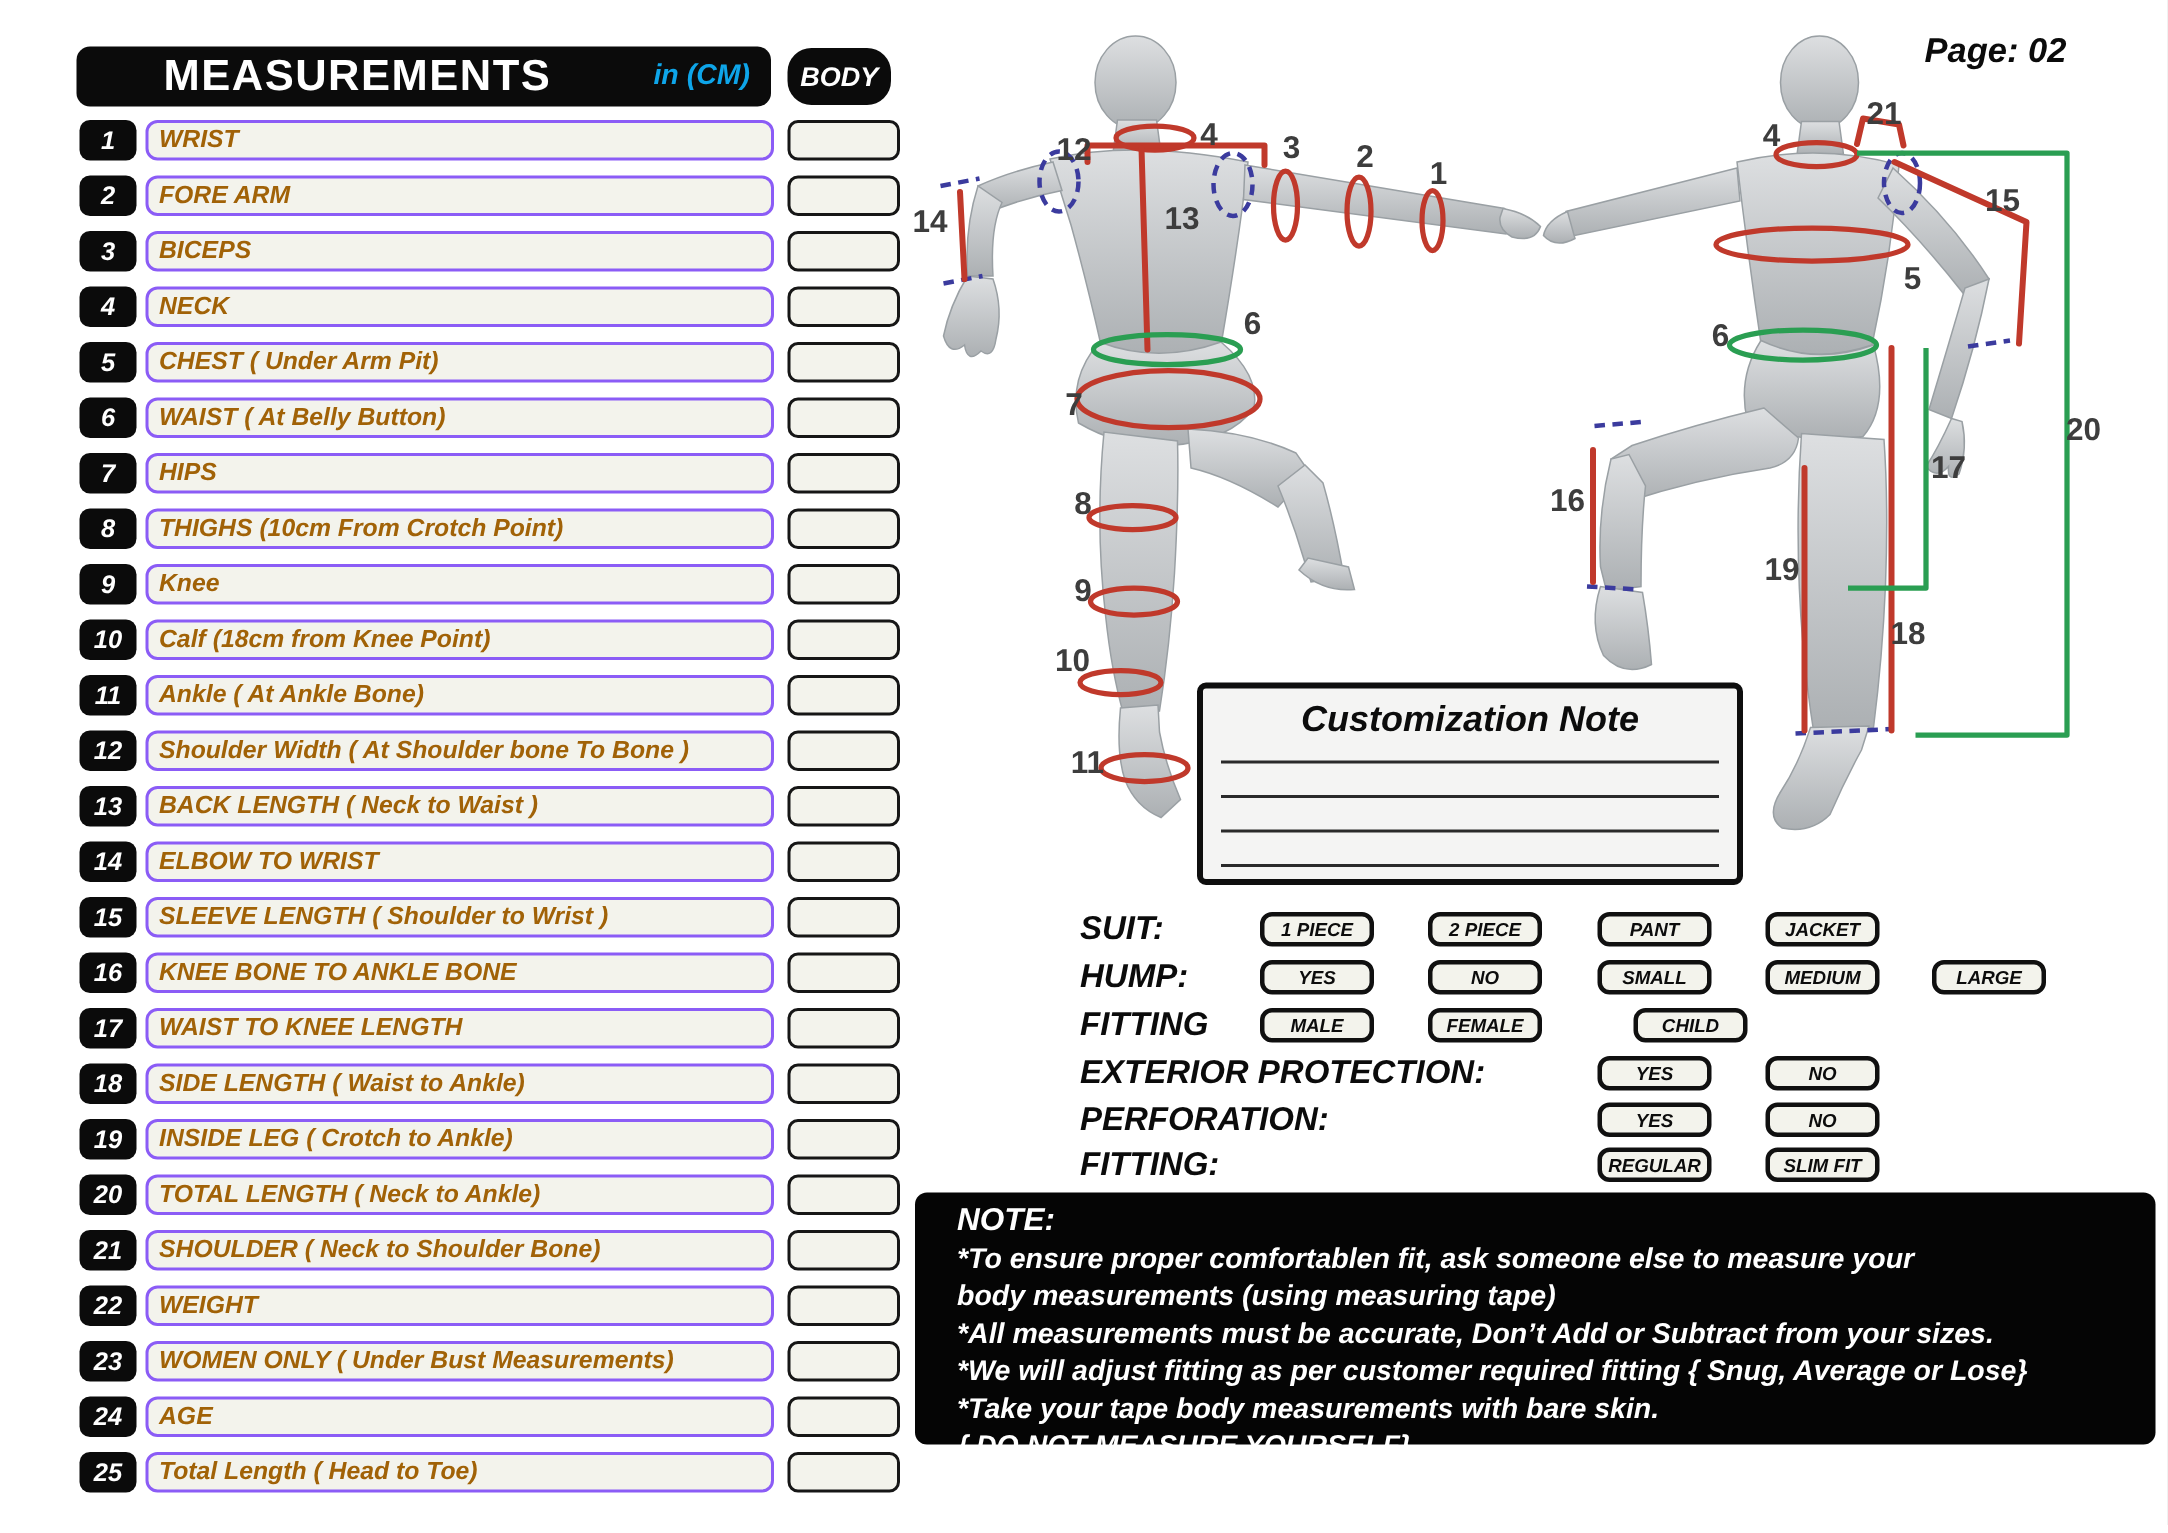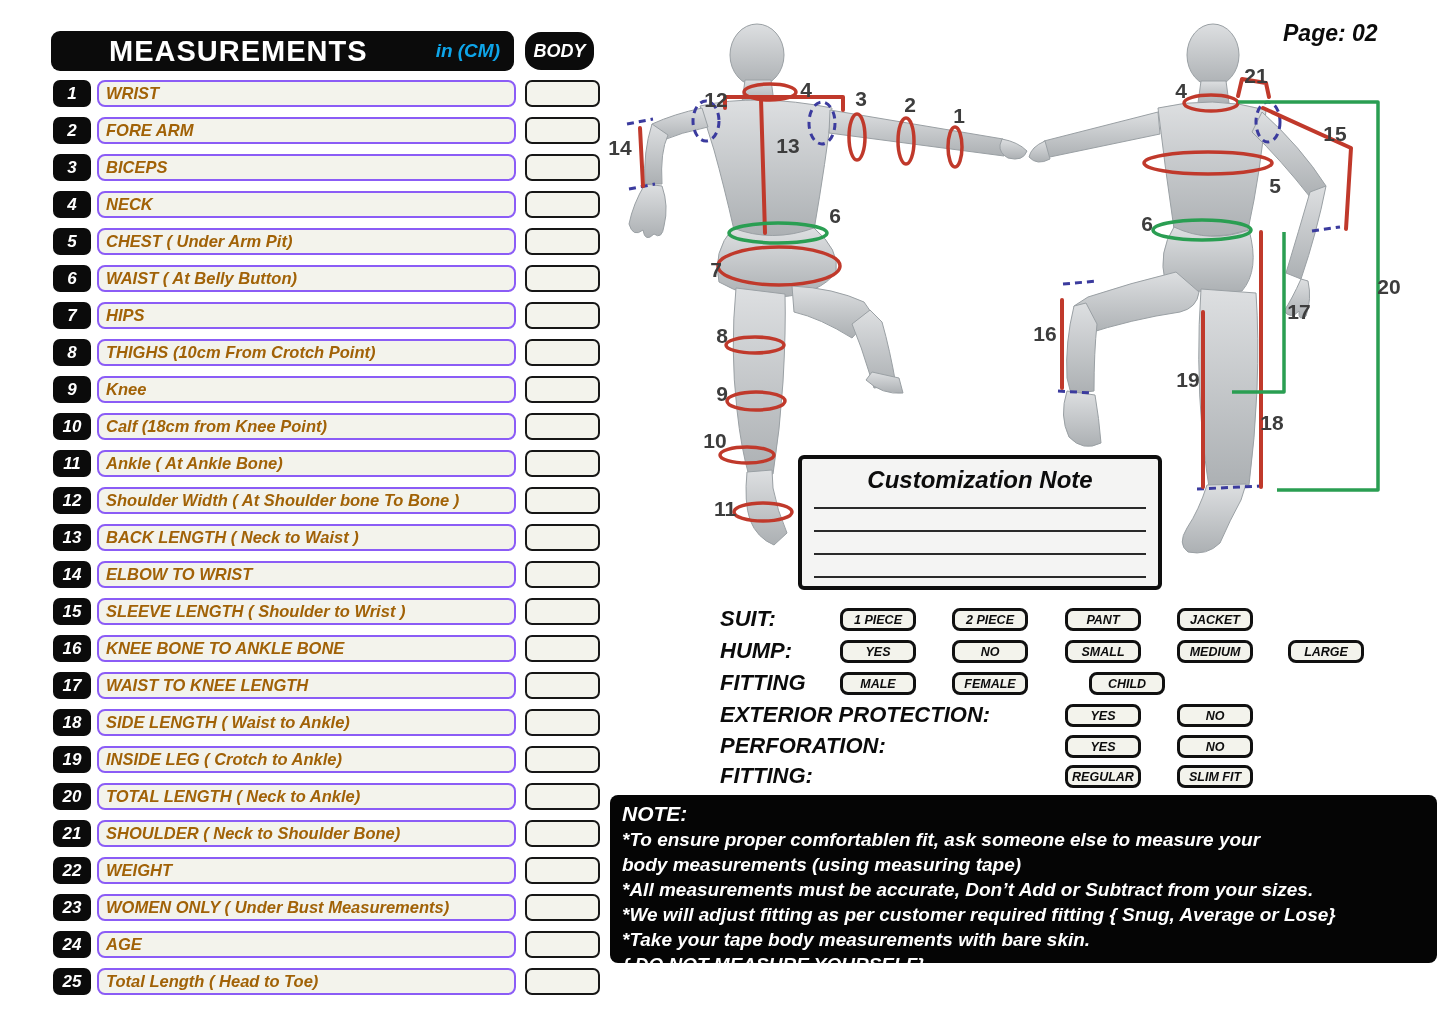--- a/index.html
+++ b/index.html
@@ -52,21 +52,21 @@
   .opt-row{position:absolute;left:0;width:100%;height:28px;}
   .opt-label{position:absolute;left:720px;top:0;font-size:22px;font-weight:bold;font-style:italic;color:#0b0b0b;white-space:nowrap;}
   .opt-btn{
     position:absolute;top:2px;width:76px;height:23px;border:3px solid #101010;border-radius:8px;background:#f3f3ec;
     font:bold italic 12.5px "Liberation Sans",sans-serif;color:#0c0c0c;padding:0;box-sizing:border-box;cursor:pointer;
     display:flex;align-items:center;justify-content:center;
   }
   
   .note-box{
     position:absolute;left:610px;top:795px;width:827px;height:168px;background:#050505;border-radius:8px;
-    color:#fff;padding:6px 12px;box-sizing:border-box;
+    color:#fff;padding:6px 28px;box-sizing:border-box;
   }
   .note-title{font-size:21px;font-weight:bold;font-style:italic;line-height:26px;}
   .note-line{font-size:19px;font-weight:bold;font-style:italic;line-height:25px;white-space:nowrap;}
 </style>
 </head>
 <body>
 
 <div class="page">
 
   <div class="mp-header">

